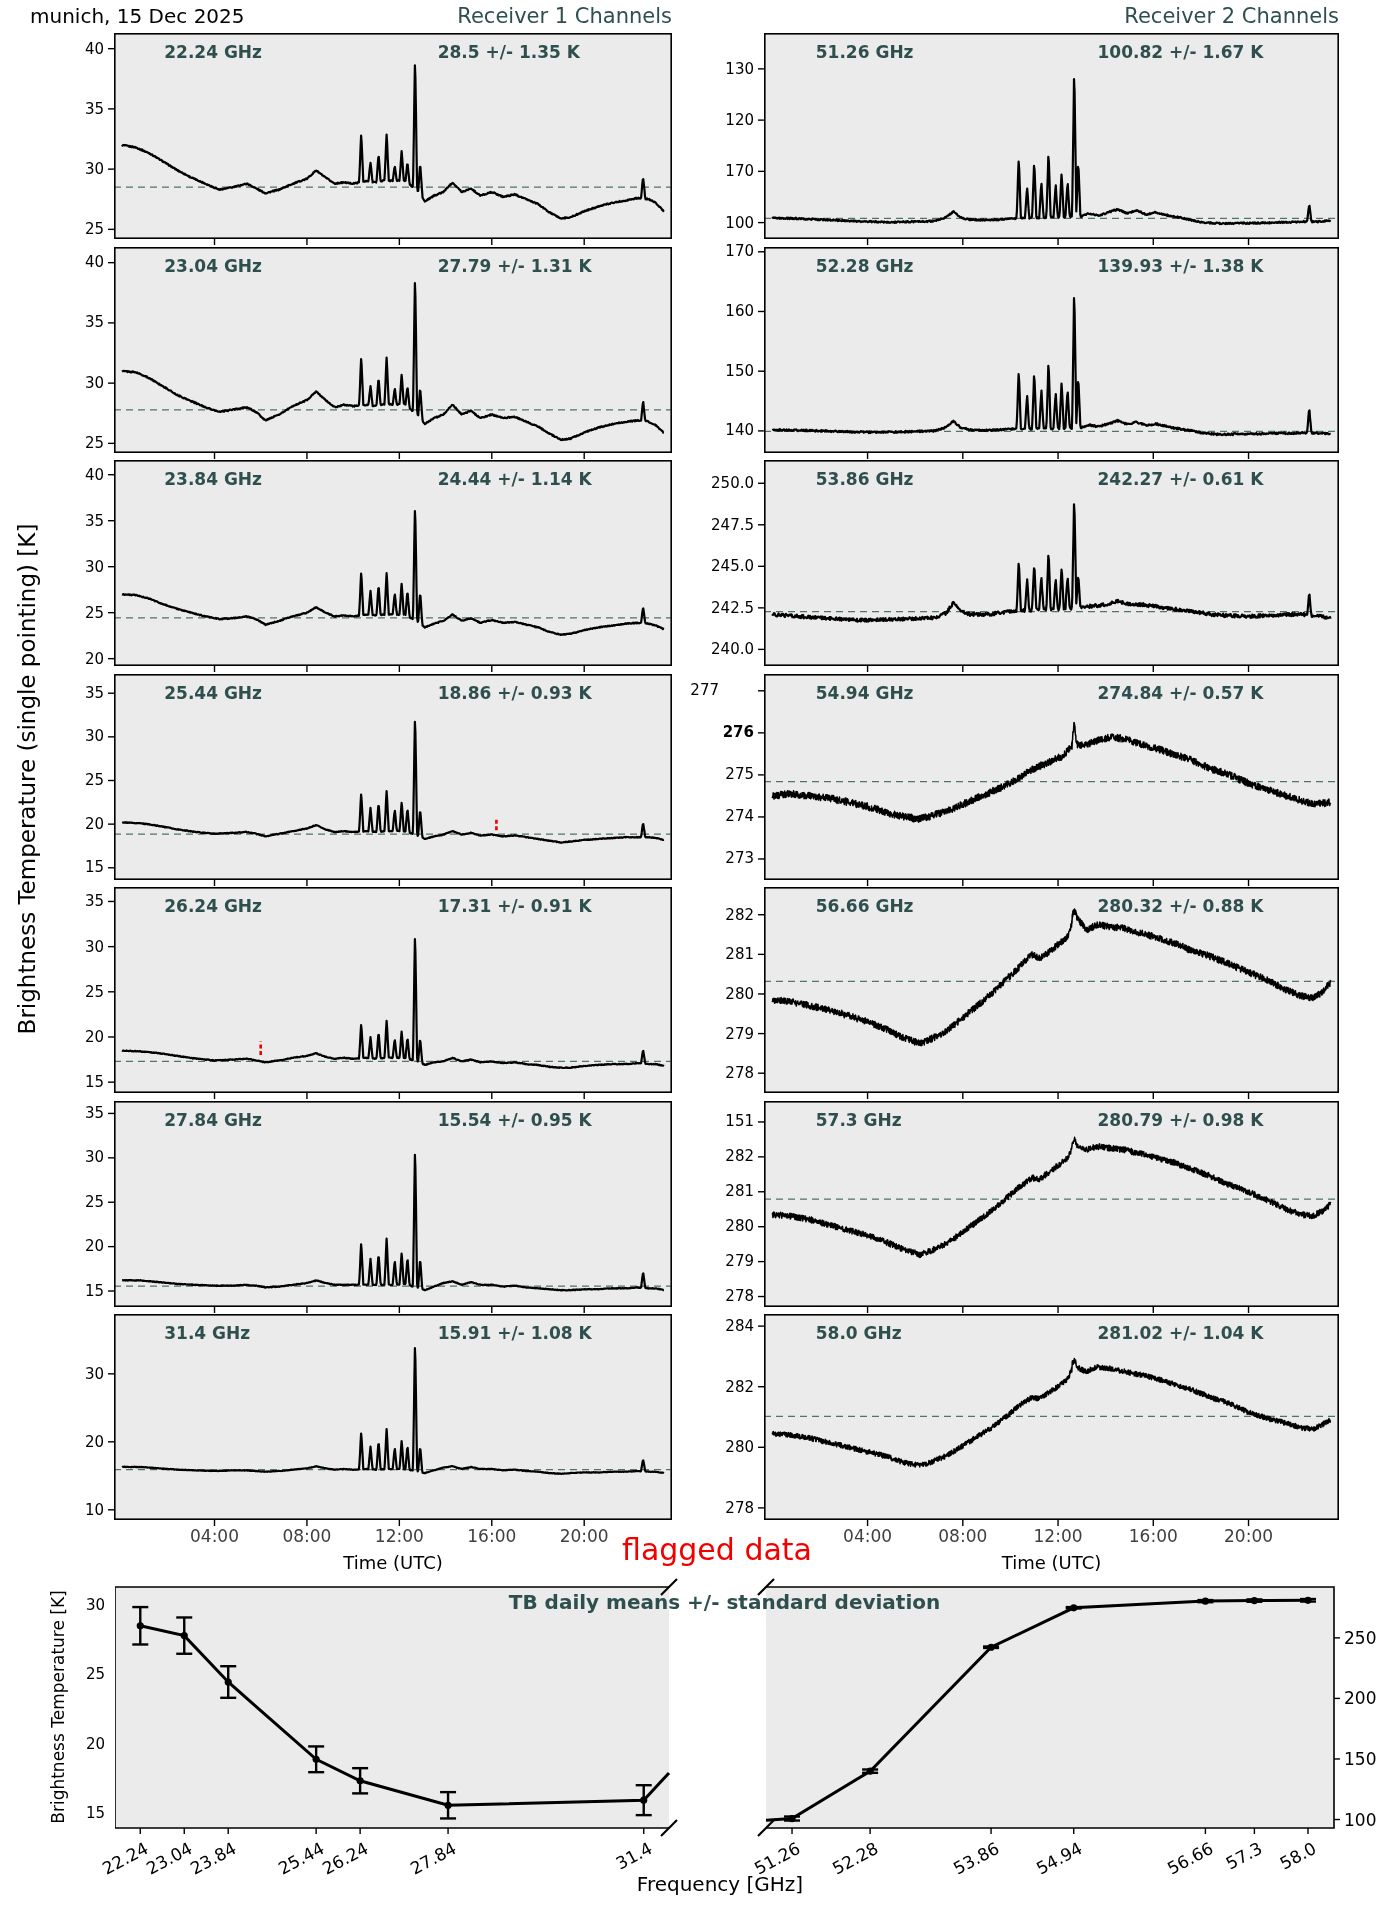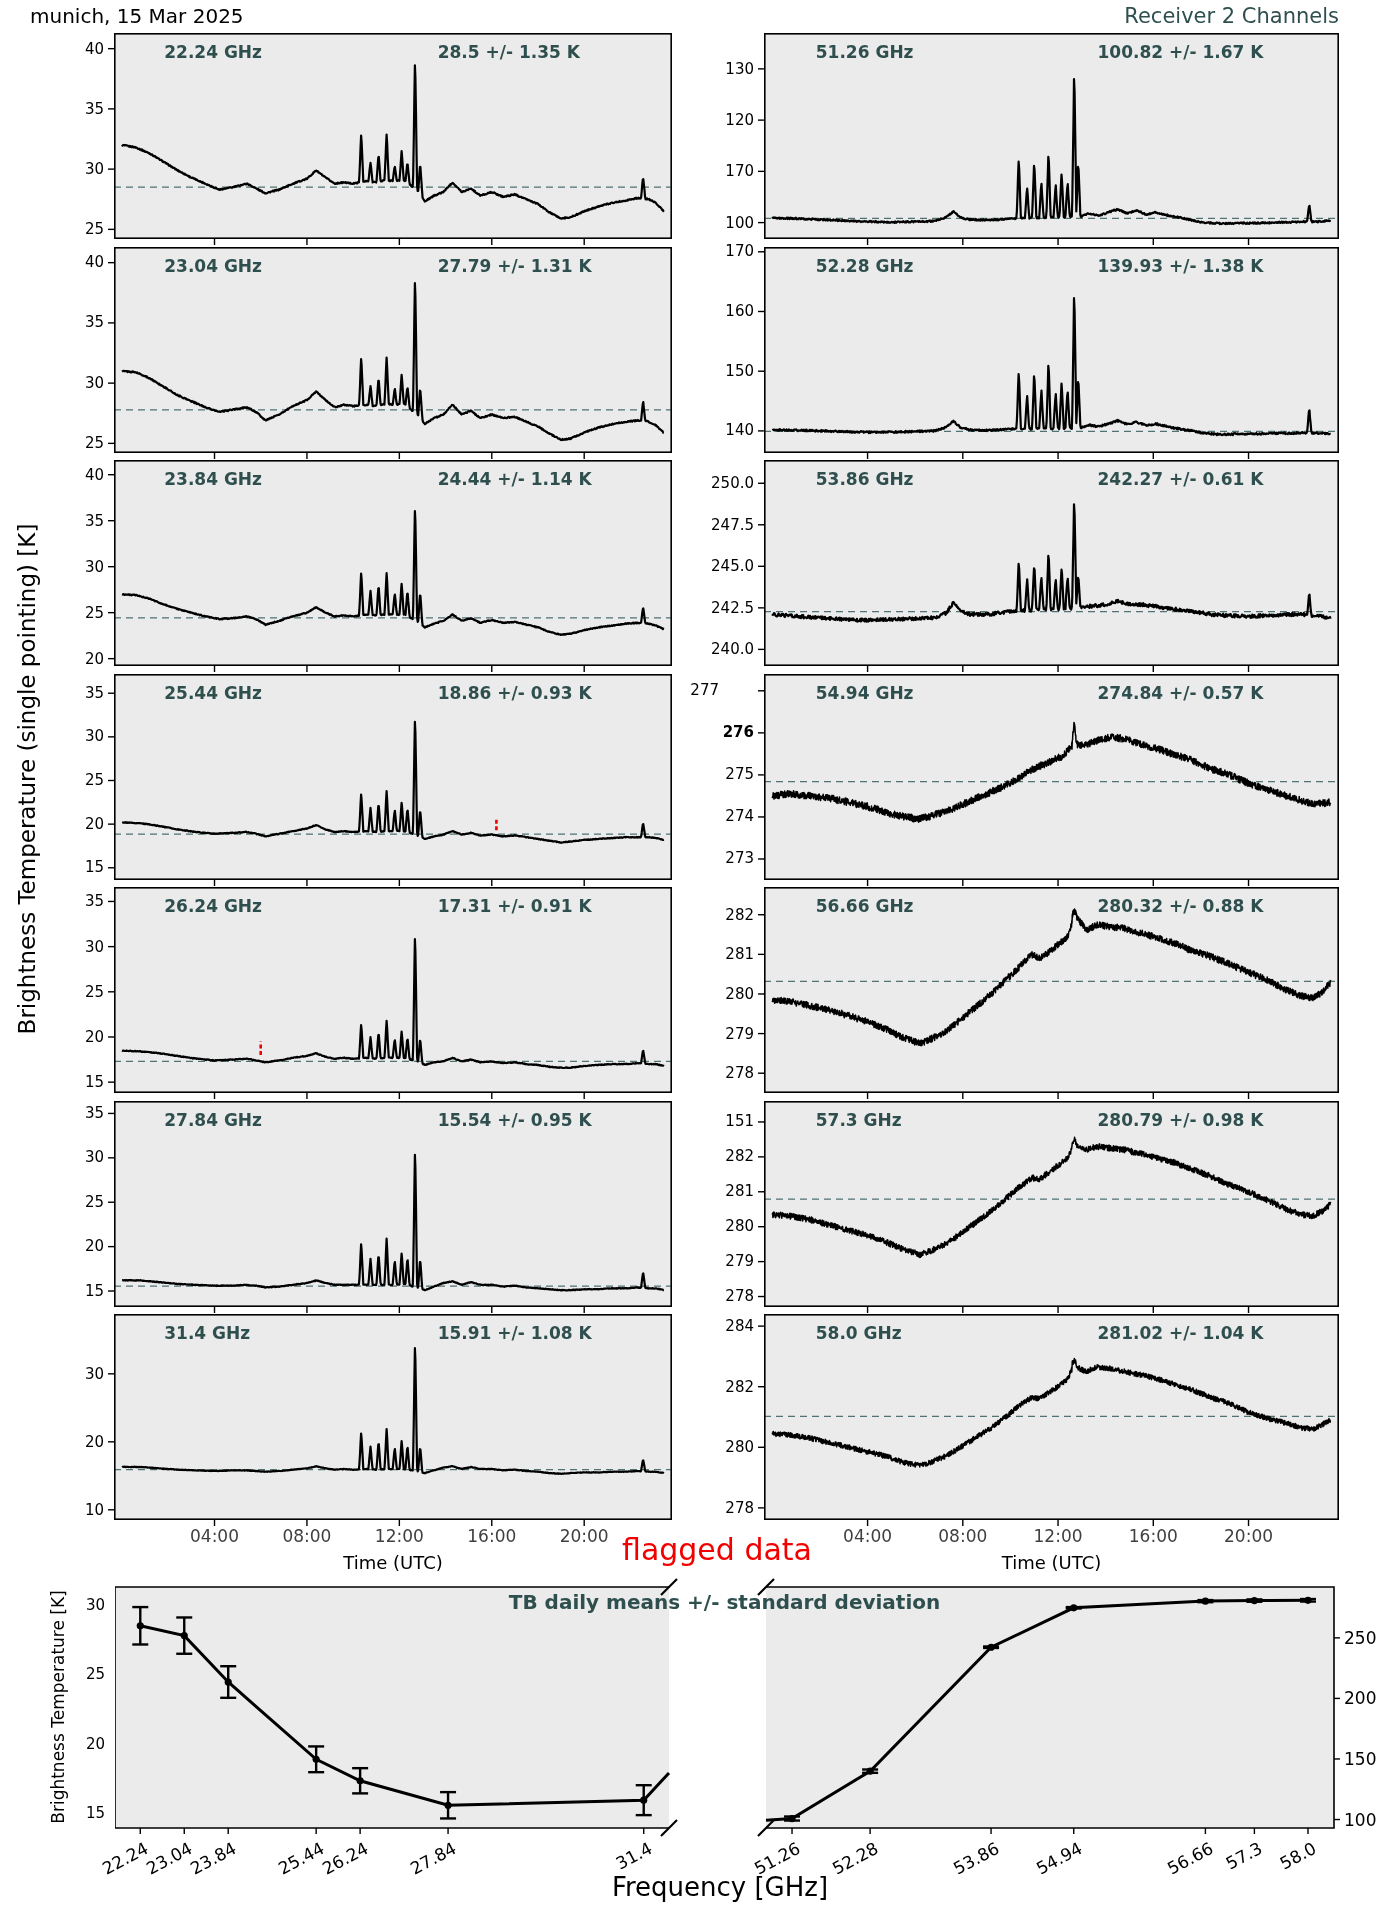--- a/index.html
+++ b/index.html
@@ -15,28 +15,29 @@
            font-size:30px; color:#f20000; white-space:nowrap;}
   .ytick{position:absolute; font-size:15px; color:#000; text-align:right; width:64px;}
   .ytick-r{position:absolute; font-size:17px; color:#000; text-align:left; width:64px;}
   .xtick{position:absolute; font-size:17px; color:#404040; text-align:center; width:70px;}
   .anno{position:absolute; font-size:17px; font-weight:bold; color:#2f4f4f; white-space:nowrap;}
   .axlabel{position:absolute; font-size:18px; color:#000; text-align:center; width:200px;}
   .freq-tick{position:absolute; font-size:17px; color:#000; text-align:right; width:64px;
              transform:rotate(-28deg); transform-origin:100% 0%; white-space:nowrap;}
   .sum-ylab{position:absolute; left:-92px; top:1697px; width:300px; text-align:center;
             transform:rotate(-90deg); transform-origin:center; font-size:17px; color:#000; white-space:nowrap;}
-  .sum-xlab{position:absolute; left:570px; top:1872px; width:300px; text-align:center; font-size:26px; color:#000;}
+  .sum-xlab{position:absolute; left:570px; top:1872px; width:300px; text-align:center; font-size:20px; color:#000;}
   svg{position:absolute; display:block;}
 </style>
 </head>
 <body>
 
 <div id="app">
-  <div class="hdr-title">munich, 15 Mar 2025</div>
+  <div class="hdr-title">munich, 15 Dec 2025</div>
+  <div class="rcv rcv1">Receiver 1 Channels</div>
   <div class="rcv rcv2">Receiver 2 Channels</div>
   <div class="ylab-main">Brightness Temperature (single pointing) [K]</div>
   <div class="flagged">flagged data</div>
   <div class="sum-ylab">Brightness Temperature [K]</div>
   <div class="sum-xlab">Frequency [GHz]</div>
   <div id="panels">
       <div class="ytick" style="left: 40px; top: 220.363px;">25</div>
       <div class="ytick" style="left: 40px; top: 160.129px;">30</div>
       <div class="ytick" style="left: 40px; top: 99.8947px;">35</div>
       <div class="ytick" style="left: 40px; top: 39.6608px;">40</div>

